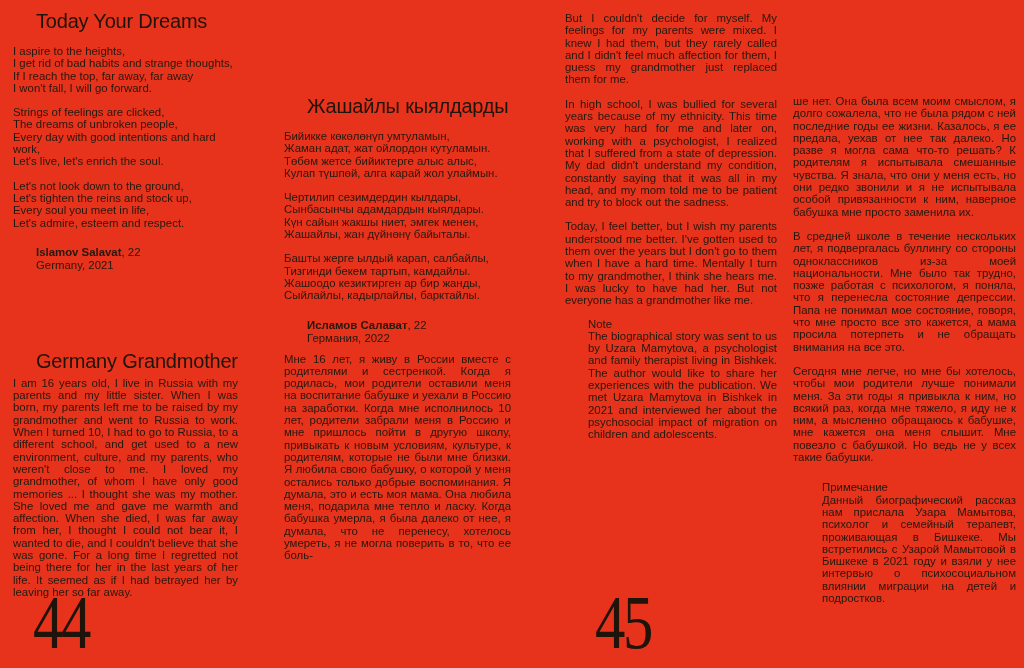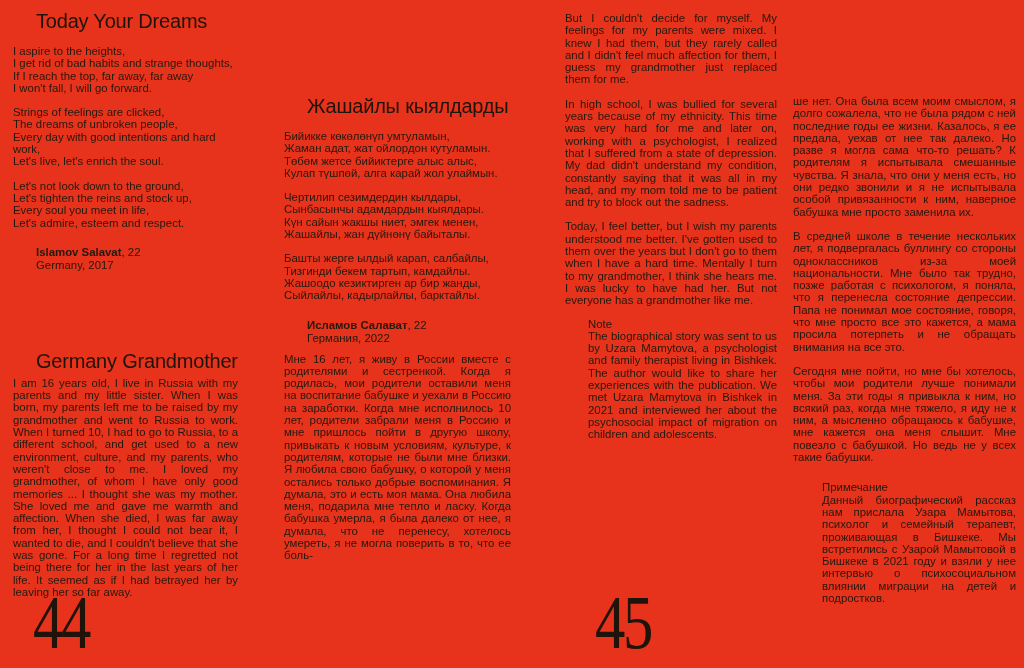--- a/index.html
+++ b/index.html
@@ -58,21 +58,21 @@
 The dreams of unbroken people,
 Every day with good intentions and hard work,
 Let's live, let's enrich the soul.</p>
       <p class="body-txt stanza">Let's not look down to the ground,
 Let's tighten the reins and stock up,
 Every soul you meet in life,
 Let's admire, esteem and respect.</p>
     </div>
     <div class="body-txt credit">
       <span class="name">Islamov Salavat</span><span>, 22</span>
-      <div>Germany, 2017</div>
+      <div>Germany, 2021</div>
     </div>
     <h2 class="heading story-title-en">Germany Grandmother</h2>
     <p class="body-txt just story-body">I am 16 years old, I live in Russia with my parents and my little sister. When I was born, my parents left me to be raised by my grandmother and went to Russia to work. When I turned 10, I had to go to Russia, to a different school, and get used to a new environment, culture, and my parents, who weren't close to me. I loved my grandmother, of whom I have only good memories ... I thought she was my mother. She loved me and gave me warmth and affection. When she died, I was far away from her, I thought I could not bear it, I wanted to die, and I couldn't believe that she was gone. For a long time I regretted not being there for her in the last years of her life. It seemed as if I had betrayed her by leaving her so far away.</p>
   </section>
 
   <section class="col col2">
     <h2 class="heading">Жашайлы кыялдарды</h2>
     <div class="poem">
       <p class="body-txt stanza">Бийикке көкөлөнүп умтуламын,
 Жаман адат, жат ойлордон кутуламын.
@@ -100,21 +100,21 @@
     <p class="body-txt just para">Today, I feel better, but I wish my parents understood me better. I've gotten used to them over the years but I don't go to them when I have a hard time. Mentally I turn to my grandmother, I think she hears me. I was lucky to have had her. But not everyone has a grandmother like me.</p>
     <div class="note">
       <p class="note-head">Note</p>
       <p class="body-txt just">The biographical story was sent to us by Uzara Mamytova, a psychologist and family therapist living in Bishkek. The author would like to share her experiences with the publication. We met Uzara Mamytova in Bishkek in 2021 and interviewed her about the psychosocial impact of migration on children and adolescents.</p>
     </div>
   </section>
 
   <section class="col col4">
     <p class="body-txt just para">ше нет. Она была всем моим смыслом, я долго сожалела, что не была рядом с ней последние годы ее жизни. Казалось, я ее предала, уехав от нее так далеко. Но разве я могла сама что-то решать? К родителям я испытывала смешанные чувства. Я знала, что они у меня есть, но они редко звонили и я не испытывала особой привязанности к ним, наверное бабушка мне просто заменила их.</p>
     <p class="body-txt just para">В средней школе в течение нескольких лет, я подвергалась буллингу со стороны одноклассников из-за моей национальности. Мне было так трудно, позже работая с психологом, я поняла, что я перенесла состояние депрессии. Папа не понимал мое состояние, говоря, что мне просто все это кажется, а мама просила потерпеть и не обращать внимания на все это.</p>
-    <p class="body-txt just para">Сегодня мне пойти, но мне бы хотелось, чтобы мои родители лучше понимали меня. За эти годы я привыкла к ним, но всякий раз, когда мне тяжело, я иду не к ним, а мысленно обращаюсь к бабушке, мне кажется она меня слышит. Мне повезло с бабушкой. Но ведь не у всех такие бабушки.</p>
+    <p class="body-txt just para">Сегодня мне легче, но мне бы хотелось, чтобы мои родители лучше понимали меня. За эти годы я привыкла к ним, но всякий раз, когда мне тяжело, я иду не к ним, а мысленно обращаюсь к бабушке, мне кажется она меня слышит. Мне повезло с бабушкой. Но ведь не у всех такие бабушки.</p>
     <div class="note note-ru">
       <p class="note-head">Примечание</p>
       <p class="body-txt just">Данный биографический рассказ нам прислала Узара Мамытова, психолог и семейный терапевт, проживающая в Бишкеке. Мы встретились с Узарой Мамытовой в Бишкеке в 2021 году и взяли у нее интервью о психосоциальном влиянии миграции на детей и подростков.</p>
     </div>
   </section>
 
   <div class="pageno pageno-44">44</div>
   <div class="pageno pageno-45">45</div>
 
 </div>

